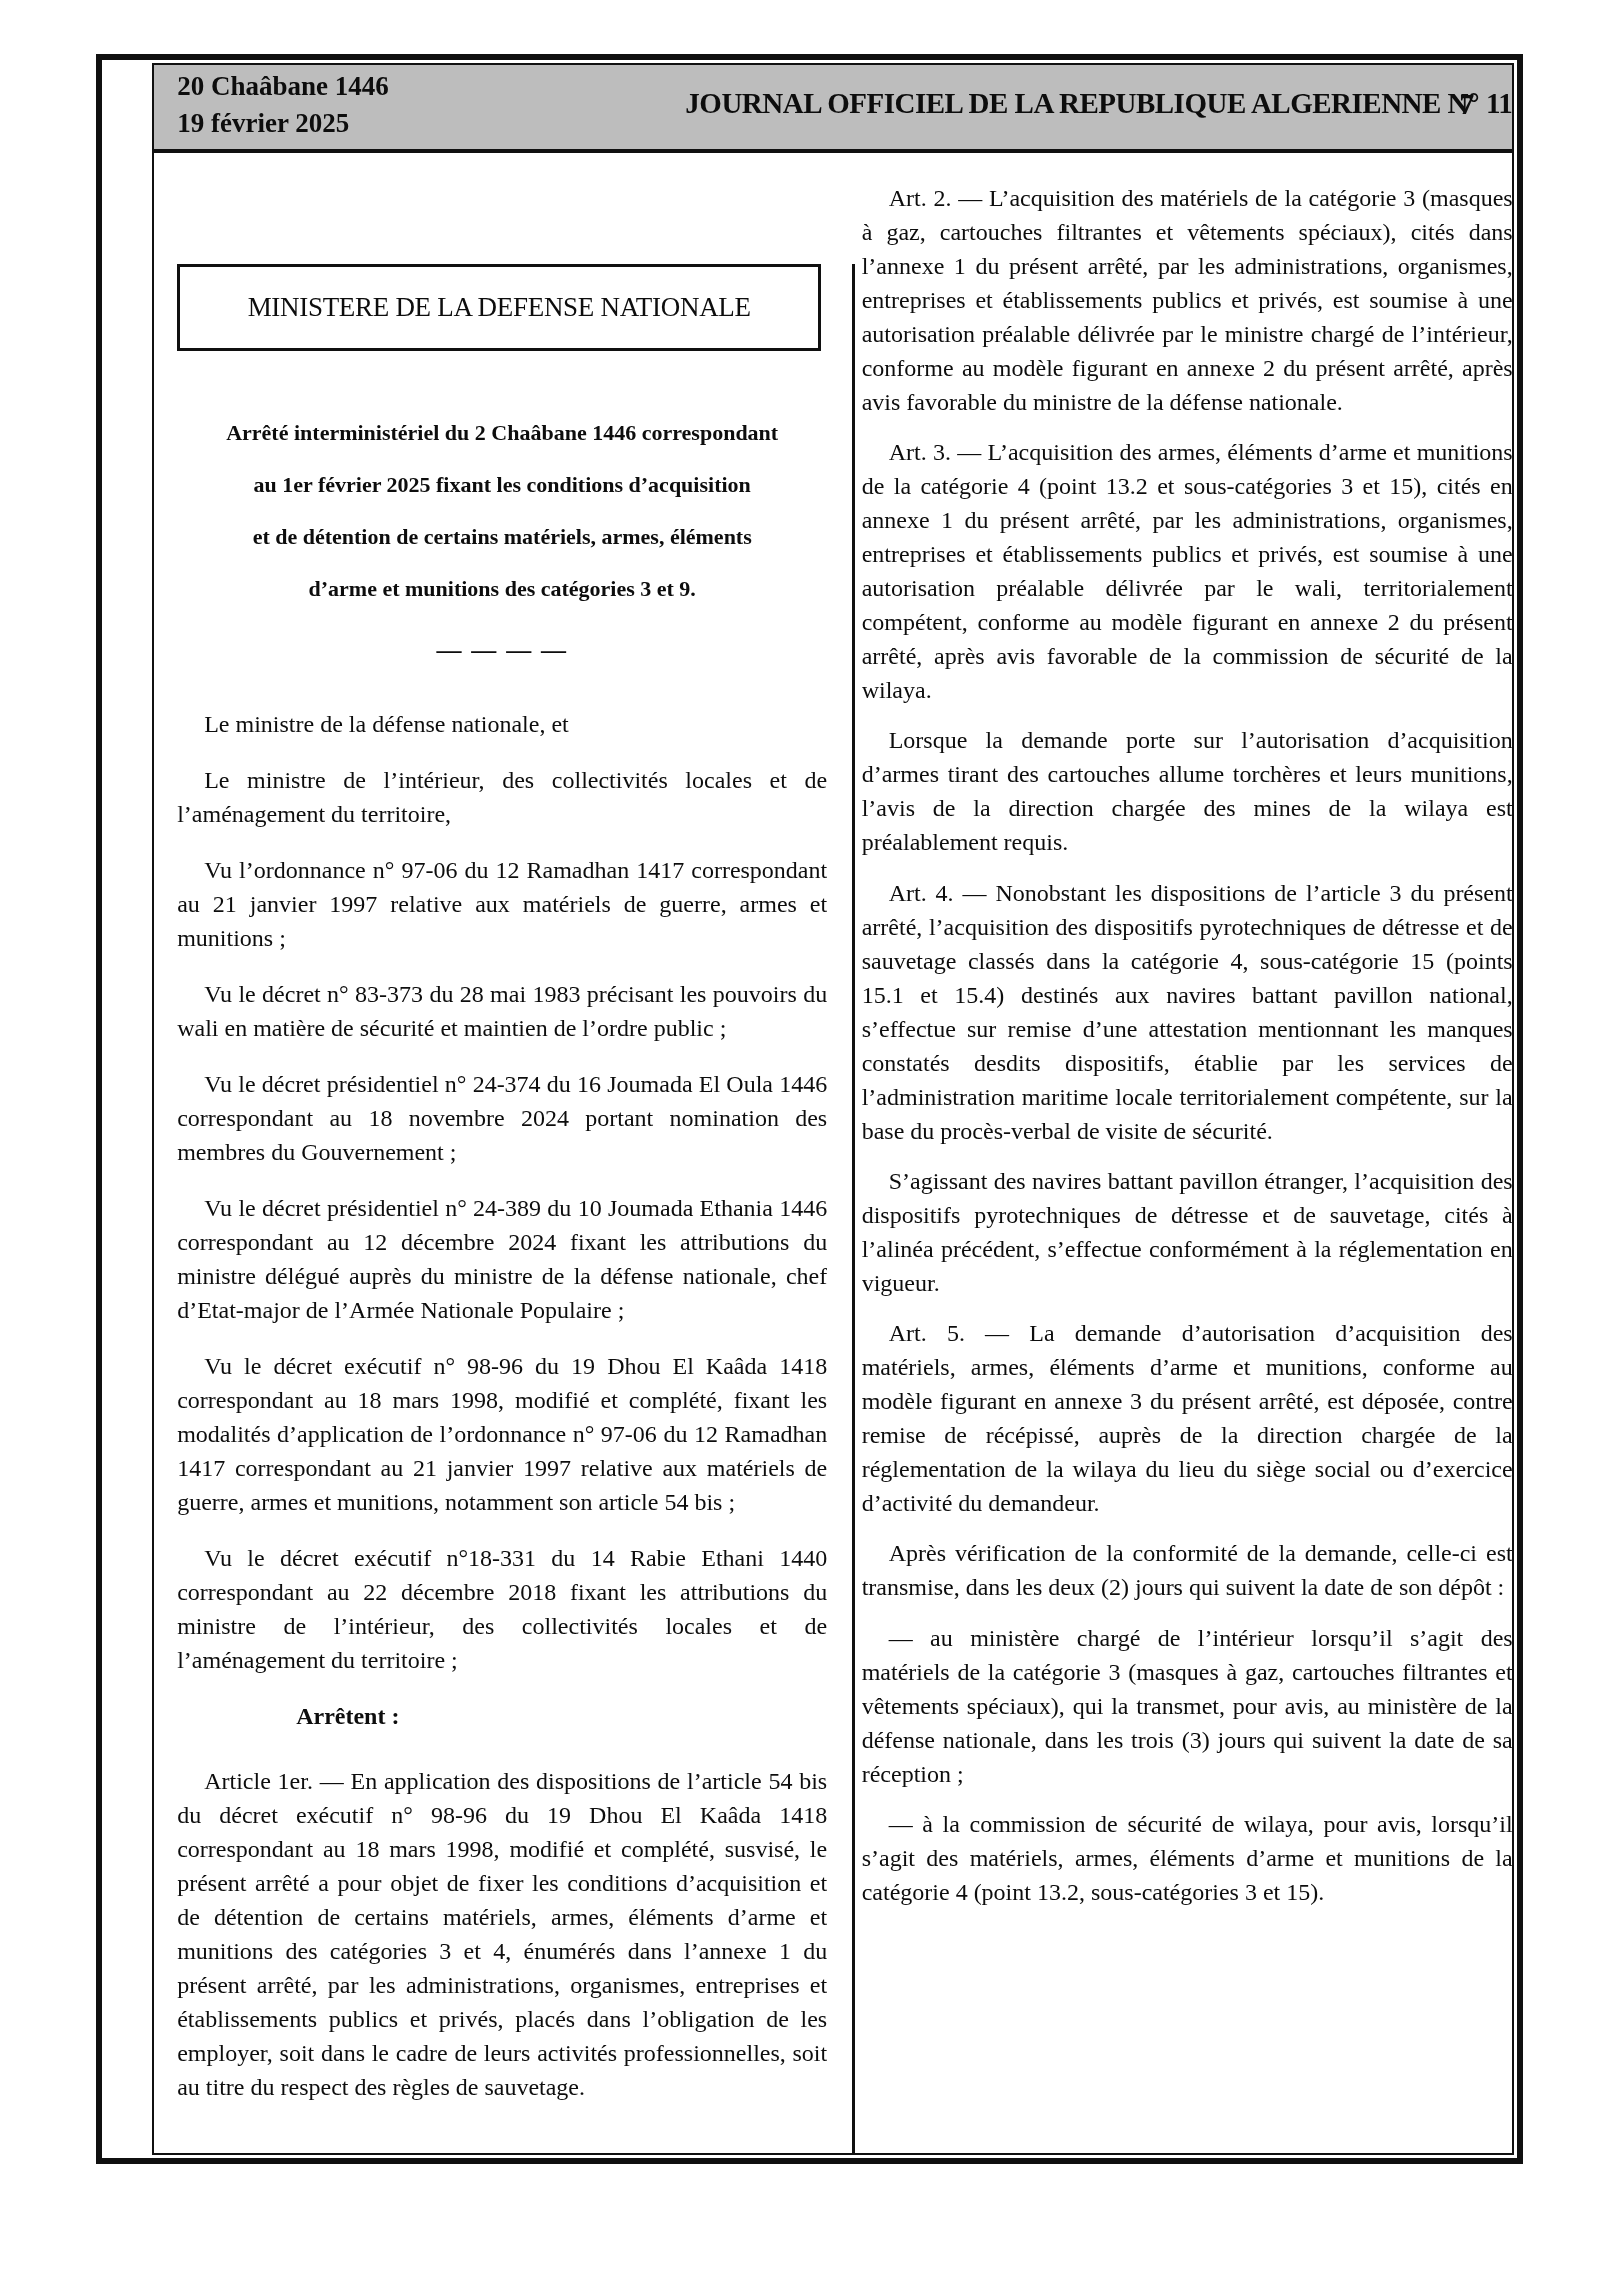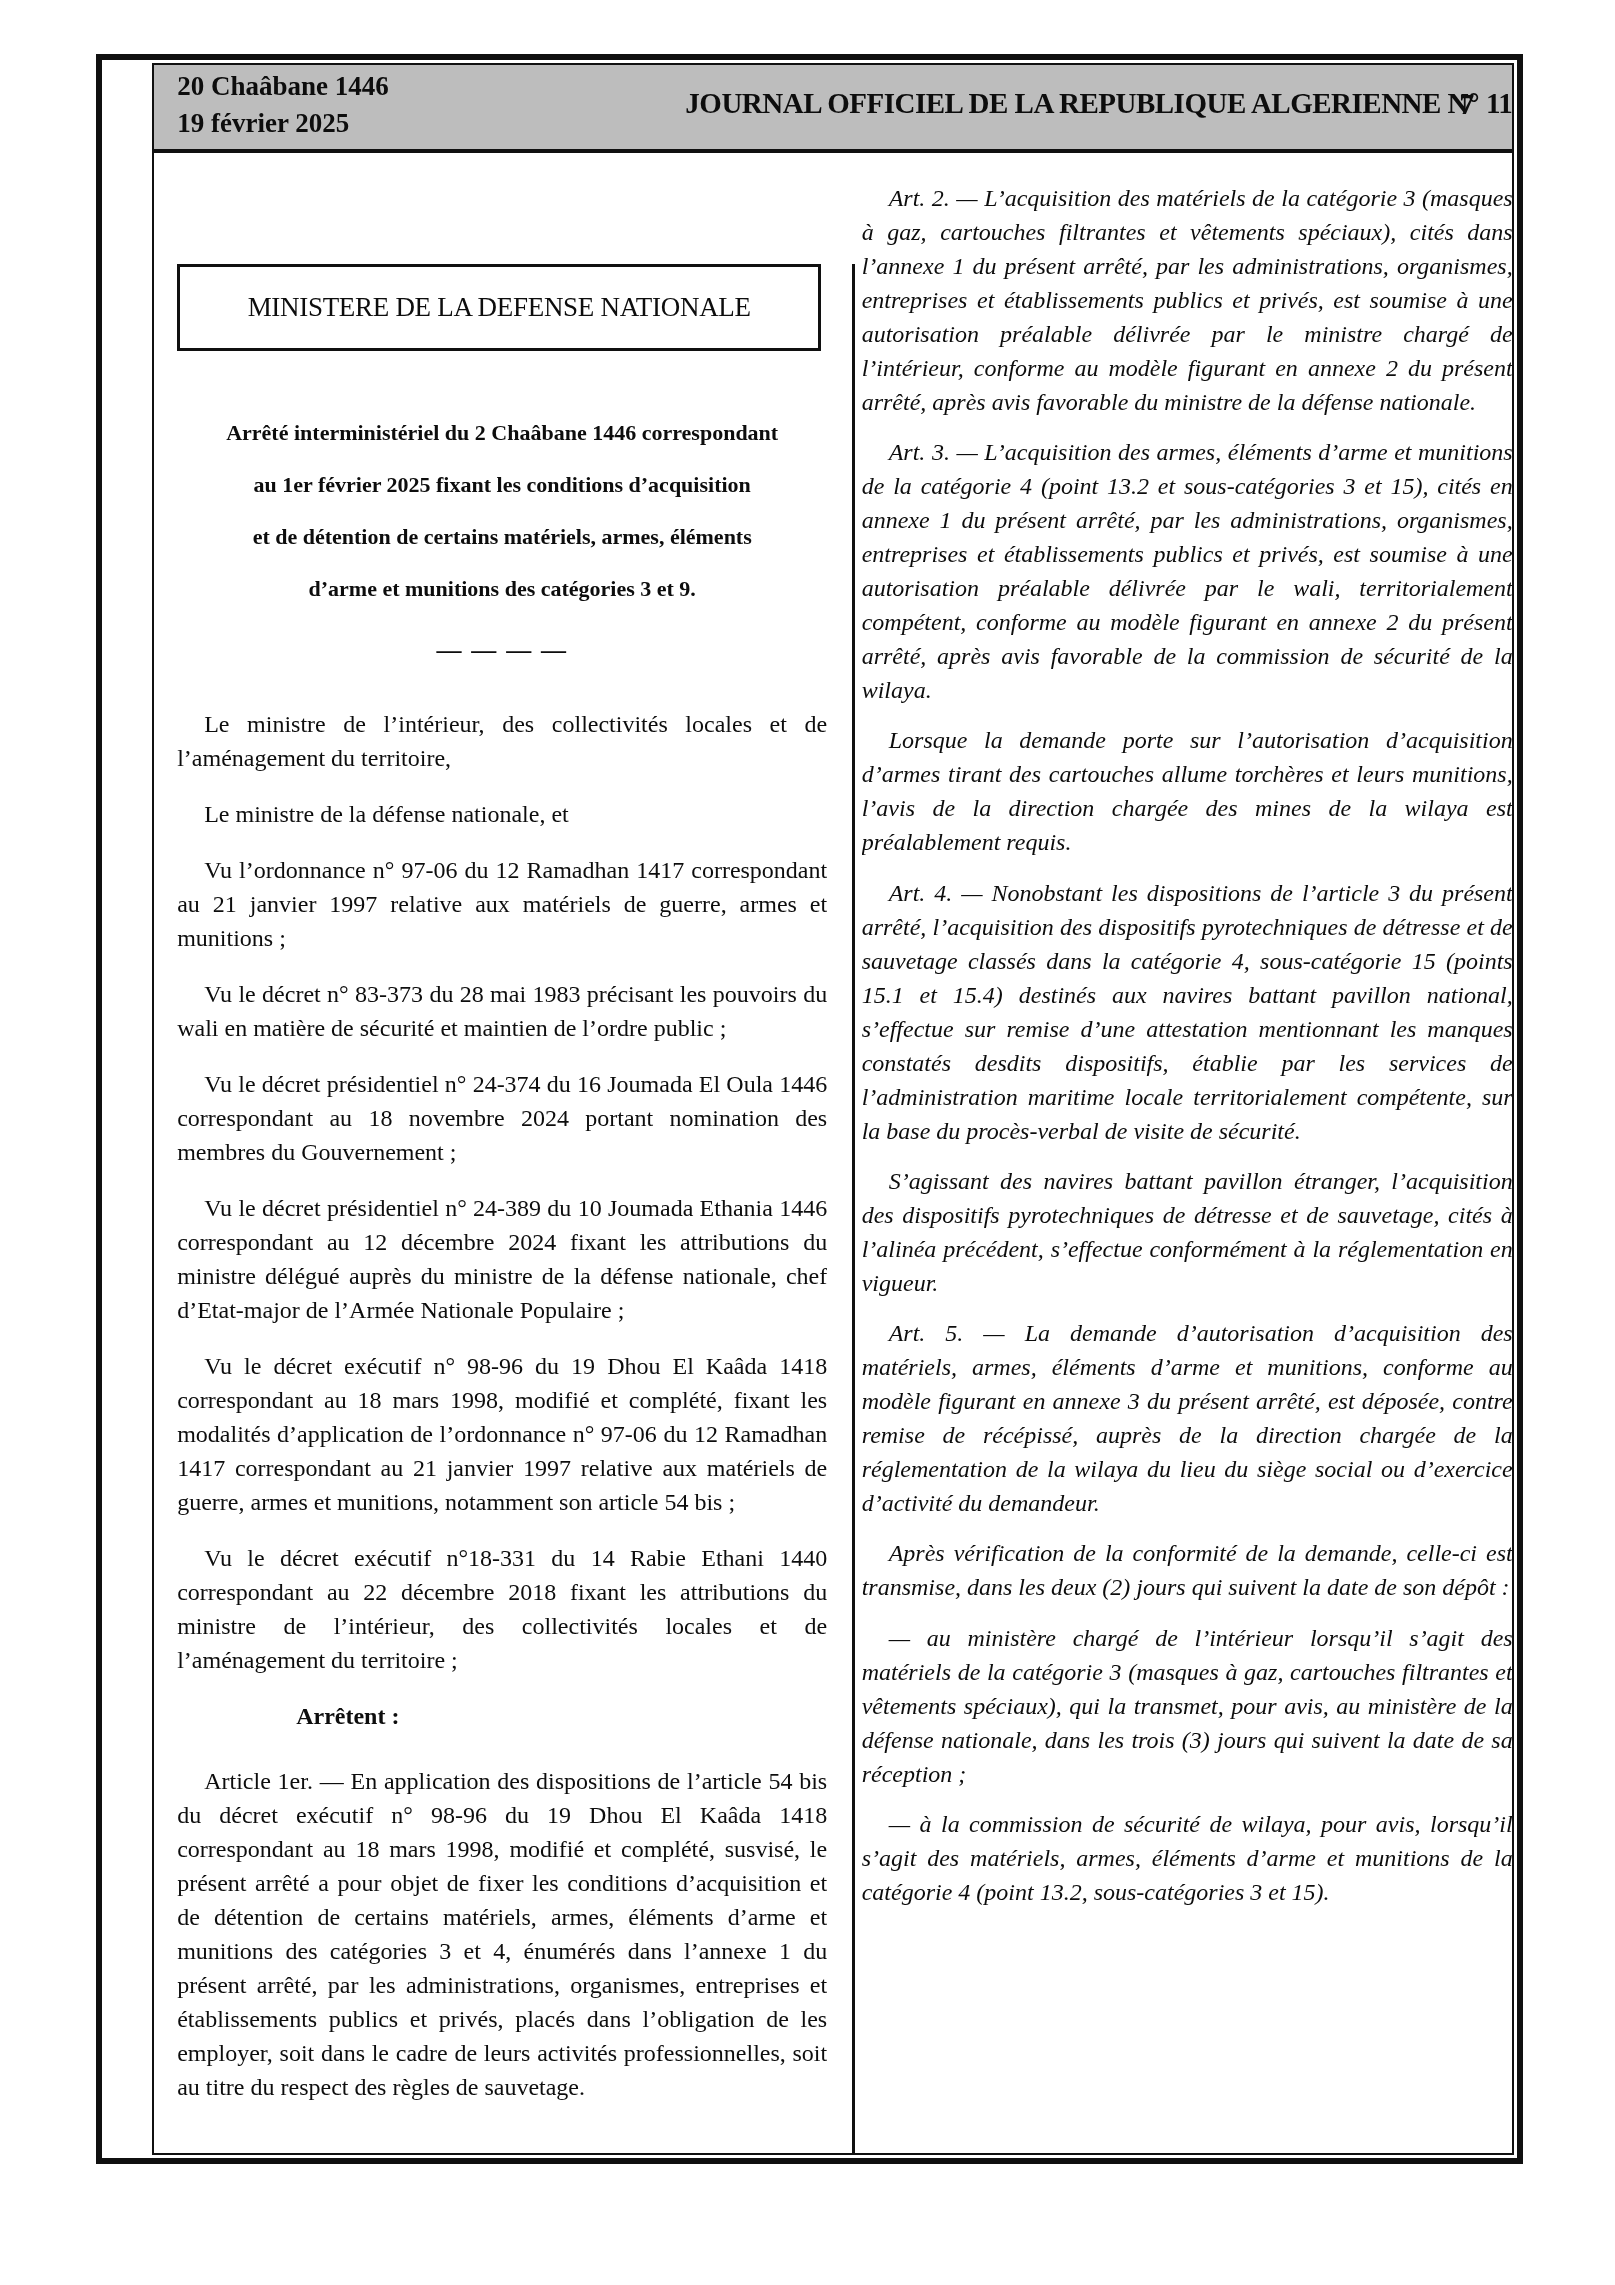--- a/index.html
+++ b/index.html
@@ -33,21 +33,21 @@
   }
   .content{position:absolute;left:0;top:89px;right:0;bottom:0;}
   .col-divider{
     position:absolute;left:698px;top:110px;width:3.6px;height:1929px;background:#101010;
   }
   .col{
     position:absolute;font-size:24px;line-height:34px;text-align:justify;
     overflow:hidden;
   }
   .col-left{left:23.5px;top:110px;width:650px;height:1936px;}
-  .col-right{left:708px;top:27px;width:651px;height:2017px;font-style:italic;}
+  .col-right{left:708px;top:27px;width:651px;height:2017px;}
   .ministry-box{
     border:3.6px solid #101010;box-sizing:border-box;width:644px;
     padding:23.5px 9px;text-align:center;
     font-weight:normal;font-size:27px;letter-spacing:-0.3px;
     margin:0 0 56px 0;white-space:nowrap;
   }
   .decree-title{margin:0 0 18px 0;font-weight:bold;font-size:22px;line-height:52px;text-align:center;}
   .decree-title .t-line{white-space:nowrap;}
   .dash-sep{
     text-align:center;font-weight:bold;font-size:25px;letter-spacing:1.8px;
@@ -80,22 +80,22 @@
 
         <div class="decree-title">
           <div class="t-line">Arrêté interministériel du 2 Chaâbane 1446 correspondant</div>
           <div class="t-line">au 1er février 2025 fixant les conditions d’acquisition</div>
           <div class="t-line">et de détention de certains matériels, armes, éléments</div>
           <div class="t-line">d’arme et munitions des catégories 3 et 9.</div>
         </div>
 
         <div class="dash-sep">— — — —</div>
 
+        <p class="body-par">Le ministre de la défense nationale, et</p>
         <p class="body-par">Le ministre de l’intérieur, des collectivités locales et de l’aménagement du territoire,</p>
-        <p class="body-par">Le ministre de la défense nationale, et</p>
         <p class="body-par">Vu l’ordonnance n° 97-06 du 12 Ramadhan 1417 correspondant au 21 janvier 1997 relative aux matériels de guerre, armes et munitions ;</p>
         <p class="body-par">Vu le décret n° 83-373 du 28 mai 1983 précisant les pouvoirs du wali en matière de sécurité et maintien de l’ordre public ;</p>
         <p class="body-par">Vu le décret présidentiel n° 24-374 du 16 Joumada El Oula 1446 correspondant au 18 novembre 2024 portant nomination des membres du Gouvernement ;</p>
         <p class="body-par">Vu le décret présidentiel n° 24-389 du 10 Joumada Ethania 1446 correspondant au 12 décembre 2024 fixant les attributions du ministre délégué auprès du ministre de la défense nationale, chef d’Etat-major de l’Armée Nationale Populaire ;</p>
         <p class="body-par">Vu le décret exécutif n° 98-96 du 19 Dhou El Kaâda 1418 correspondant au 18 mars 1998, modifié et complété, fixant les modalités d’application de l’ordonnance n° 97-06 du 12 Ramadhan 1417 correspondant au 21 janvier 1997 relative aux matériels de guerre, armes et munitions, notamment son article 54 bis ;</p>
         <p class="body-par">Vu le décret exécutif n°18-331 du 14 Rabie Ethani 1440 correspondant au 22 décembre 2018 fixant les attributions du ministre de l’intérieur, des collectivités locales et de l’aménagement du territoire ;</p>
         <p class="arretent">Arrêtent :</p>
         <p class="body-par">Article 1er. — En application des dispositions de l’article 54 bis du décret exécutif n° 98-96 du 19 Dhou El Kaâda 1418 correspondant au 18 mars 1998, modifié et complété, susvisé, le présent arrêté a pour objet de fixer les conditions d’acquisition et de détention de certains matériels, armes, éléments d’arme et munitions des catégories 3 et 4, énumérés dans l’annexe 1 du présent arrêté, par les administrations, organismes, entreprises et établissements publics et privés, placés dans l’obligation de les employer, soit dans le cadre de leurs activités professionnelles, soit au titre du respect des règles de sauvetage.</p>
       </div>
 

